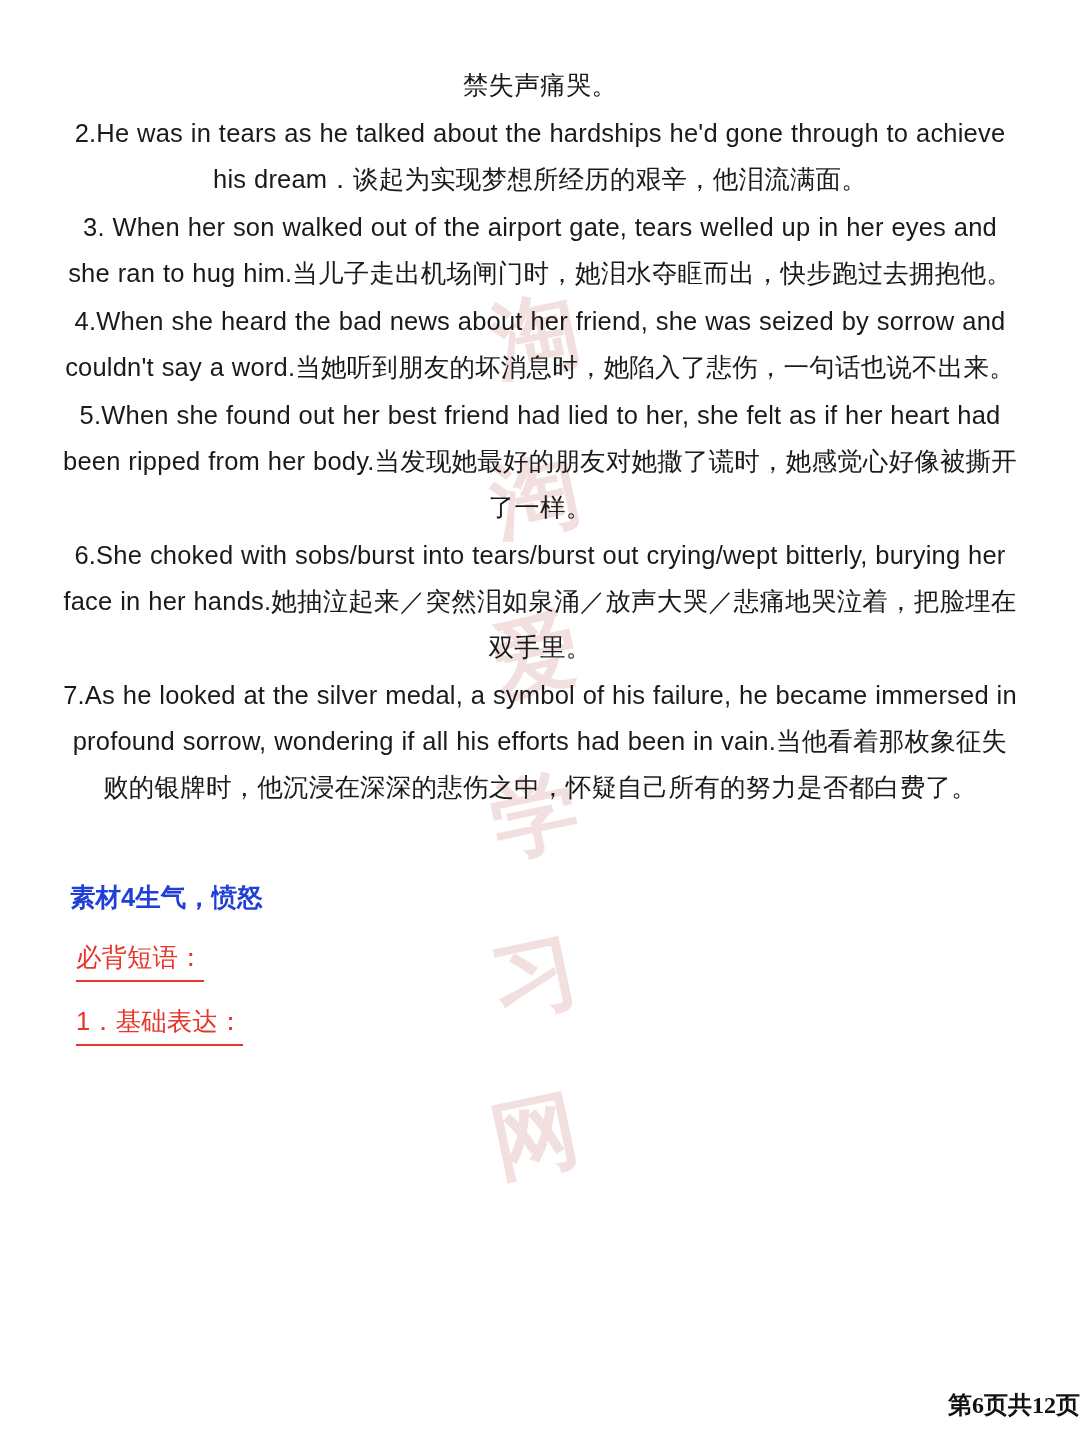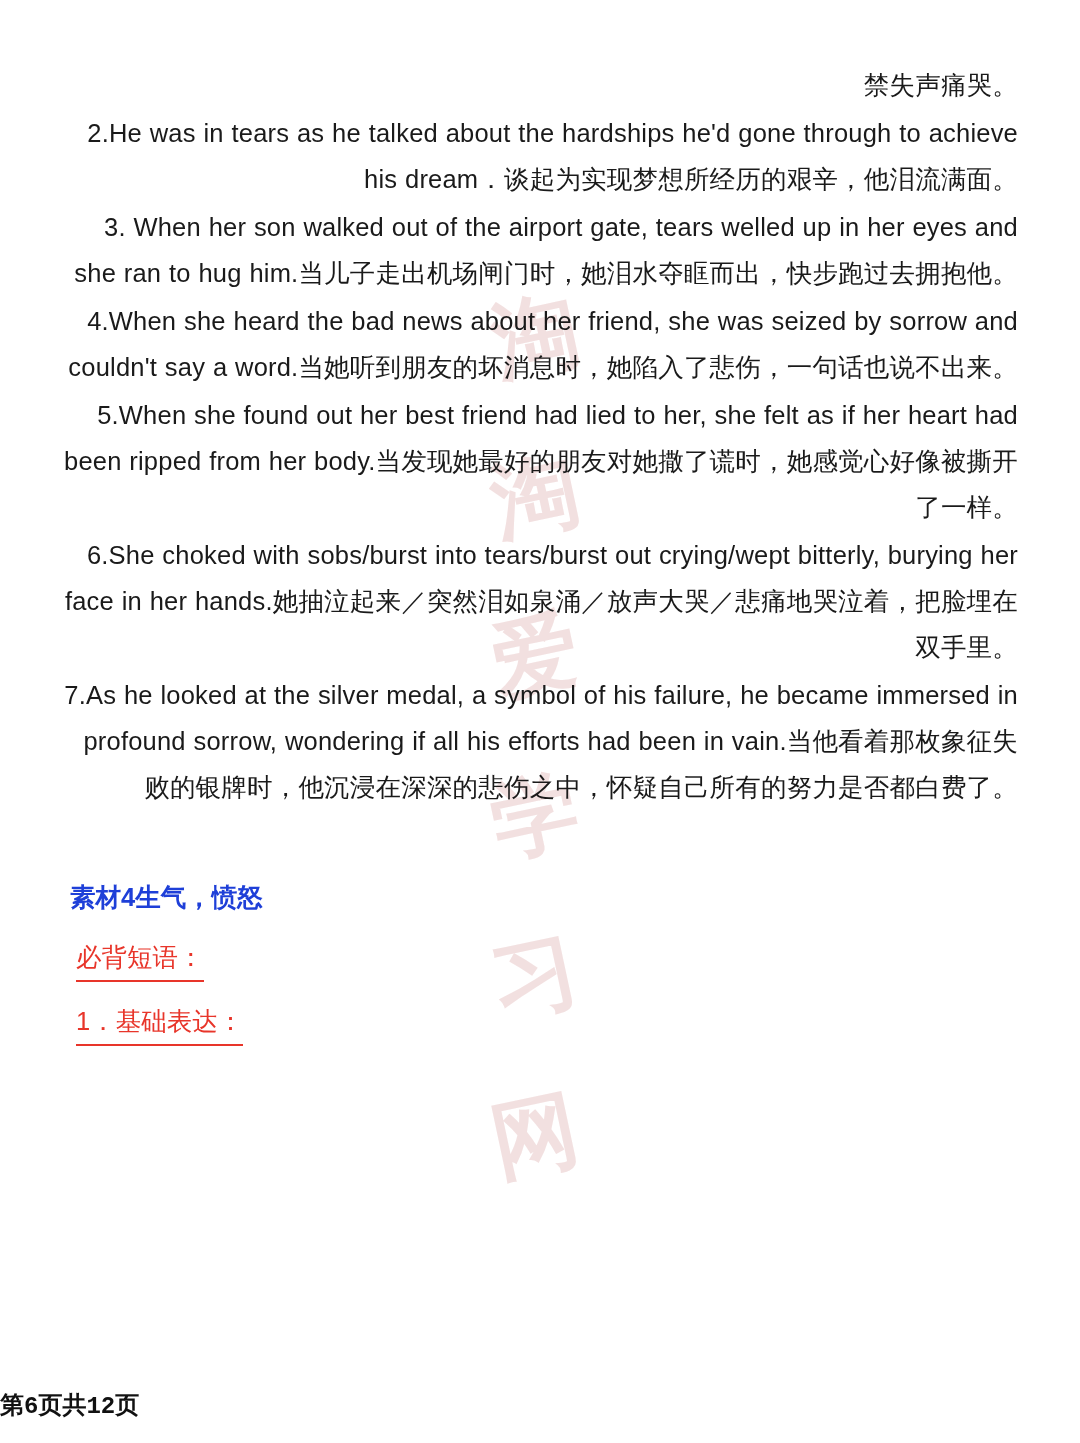--- a/index.html
+++ b/index.html
@@ -50,21 +50,21 @@
 
   .content {
     position: relative;
     z-index: 1;
   }
   p.line {
     margin: 0 0 2px 0;
     font-size: 25.5px;
     line-height: 46px;
     letter-spacing: .2px;
-    text-align: right;
+    text-align: center;
     word-spacing: .5px;
   }
   .blue-head {
     color: #1e3fd8;
     font-weight: 700;
     font-size: 25.5px;
     line-height: 46px;
     margin: 8px;
   }
   .red-head {
@@ -76,26 +76,27 @@
     border-bottom: 2px solid #e8352a;
   }
   .red-head-wrap { margin: 14px; line-height: 46px; }
   .spacer-lg { height: 54px; }
 
   .footer {
     position: absolute;
     left: 0;
     right: 0;
     bottom: 22px;
-    text-align: left;
+    text-align: right;
     font-size: 24px;
     font-weight: 700;
     color: #111;
     z-index: 2;
-    font-family: Liberation Mono, monospace;
+    font-family: Liberation Serif, serif;
+    padding-left: 40px;
   }
 </style>
 </head>
 <body>
 
 <div class="page">
 
   <div class="watermark">
     <span class="wm-char wm1">淘</span>
     <span class="wm-char wm2">淘</span>

